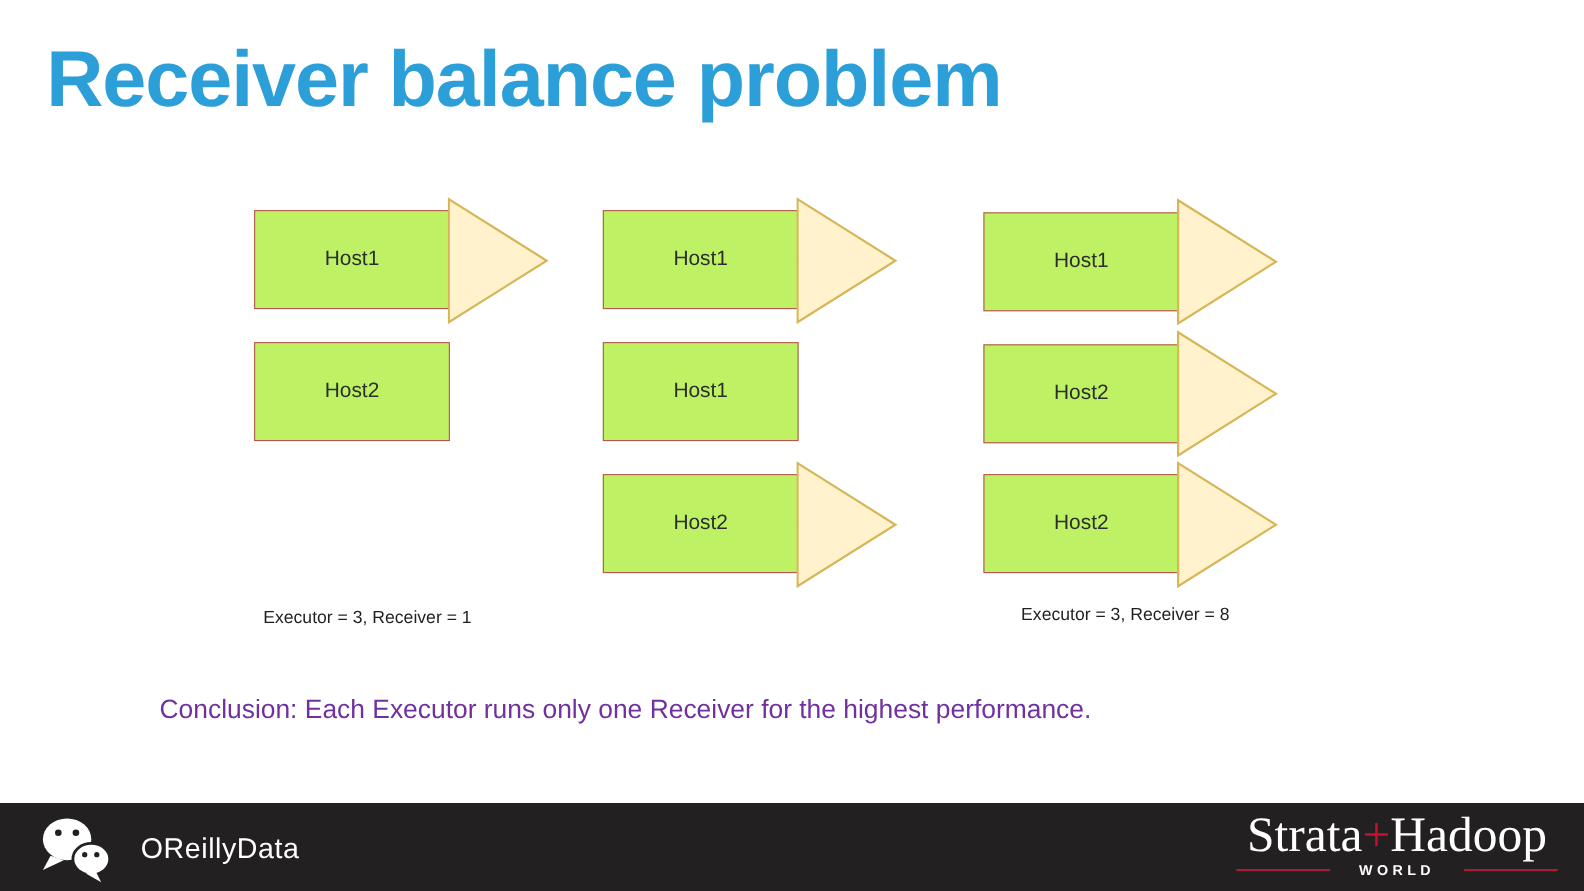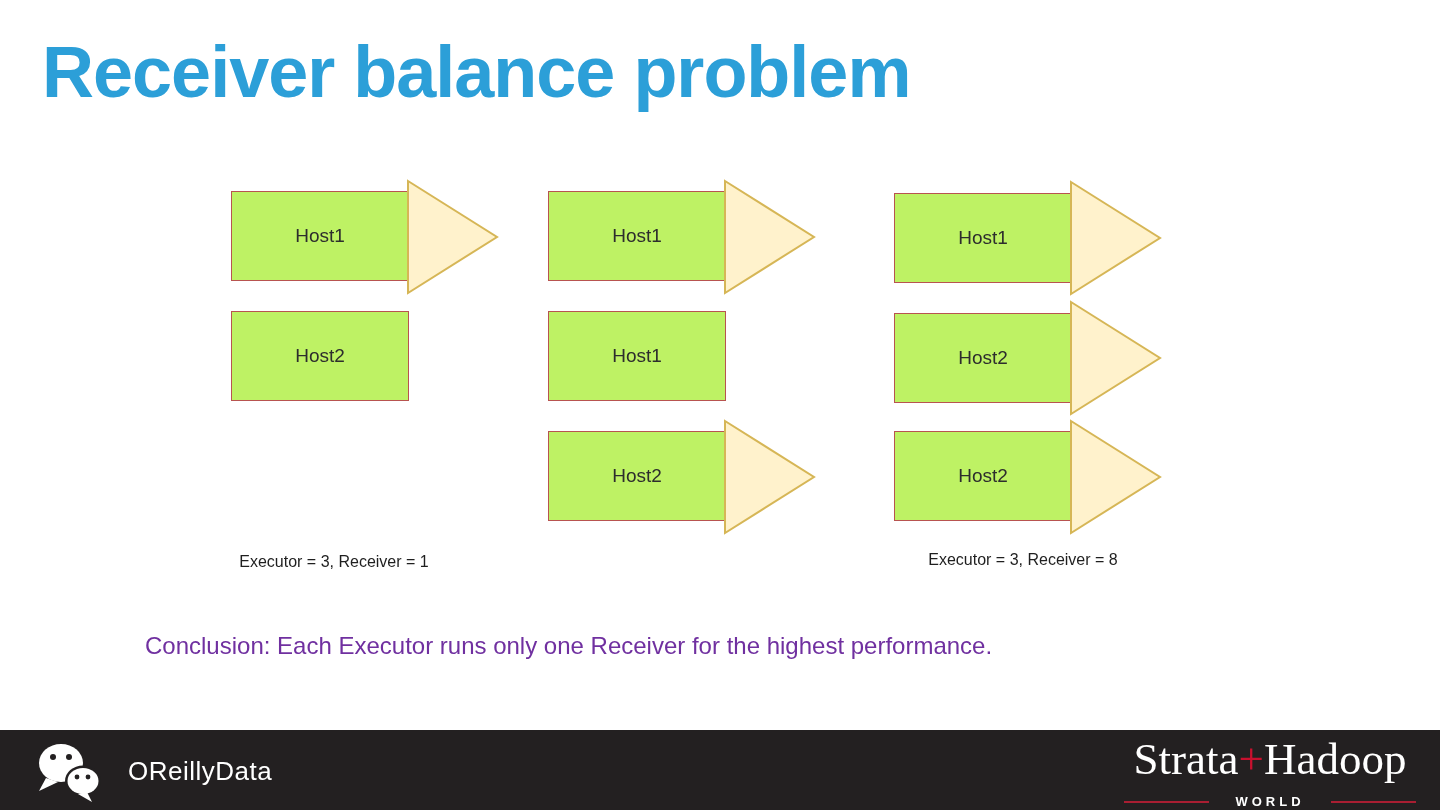--- a/index.html
+++ b/index.html
@@ -41,21 +41,21 @@
     position:absolute; left:1124px; top:737px; width:292px;
     text-align:center; color:#ffffff;
   }
   .strata-main {
     font-family:"Liberation Serif", serif; font-size:45px; line-height:1.0;
     white-space:nowrap;
   }
   .strata-plus { color:#c8102e; }
   .strata-sub-row {
     display:flex; align-items:center; justify-content:center; gap:26px;
-    margin-top:12px;
+    margin-top:1px;
   }
   .strata-line { height:2px; background:#a91e32; flex:1; }
   .strata-sub {
     font-size:13px; font-weight:700; letter-spacing:4px; color:#ffffff;
   }
 </style>
 </head>
 <body>
 
 <div class="slide">

